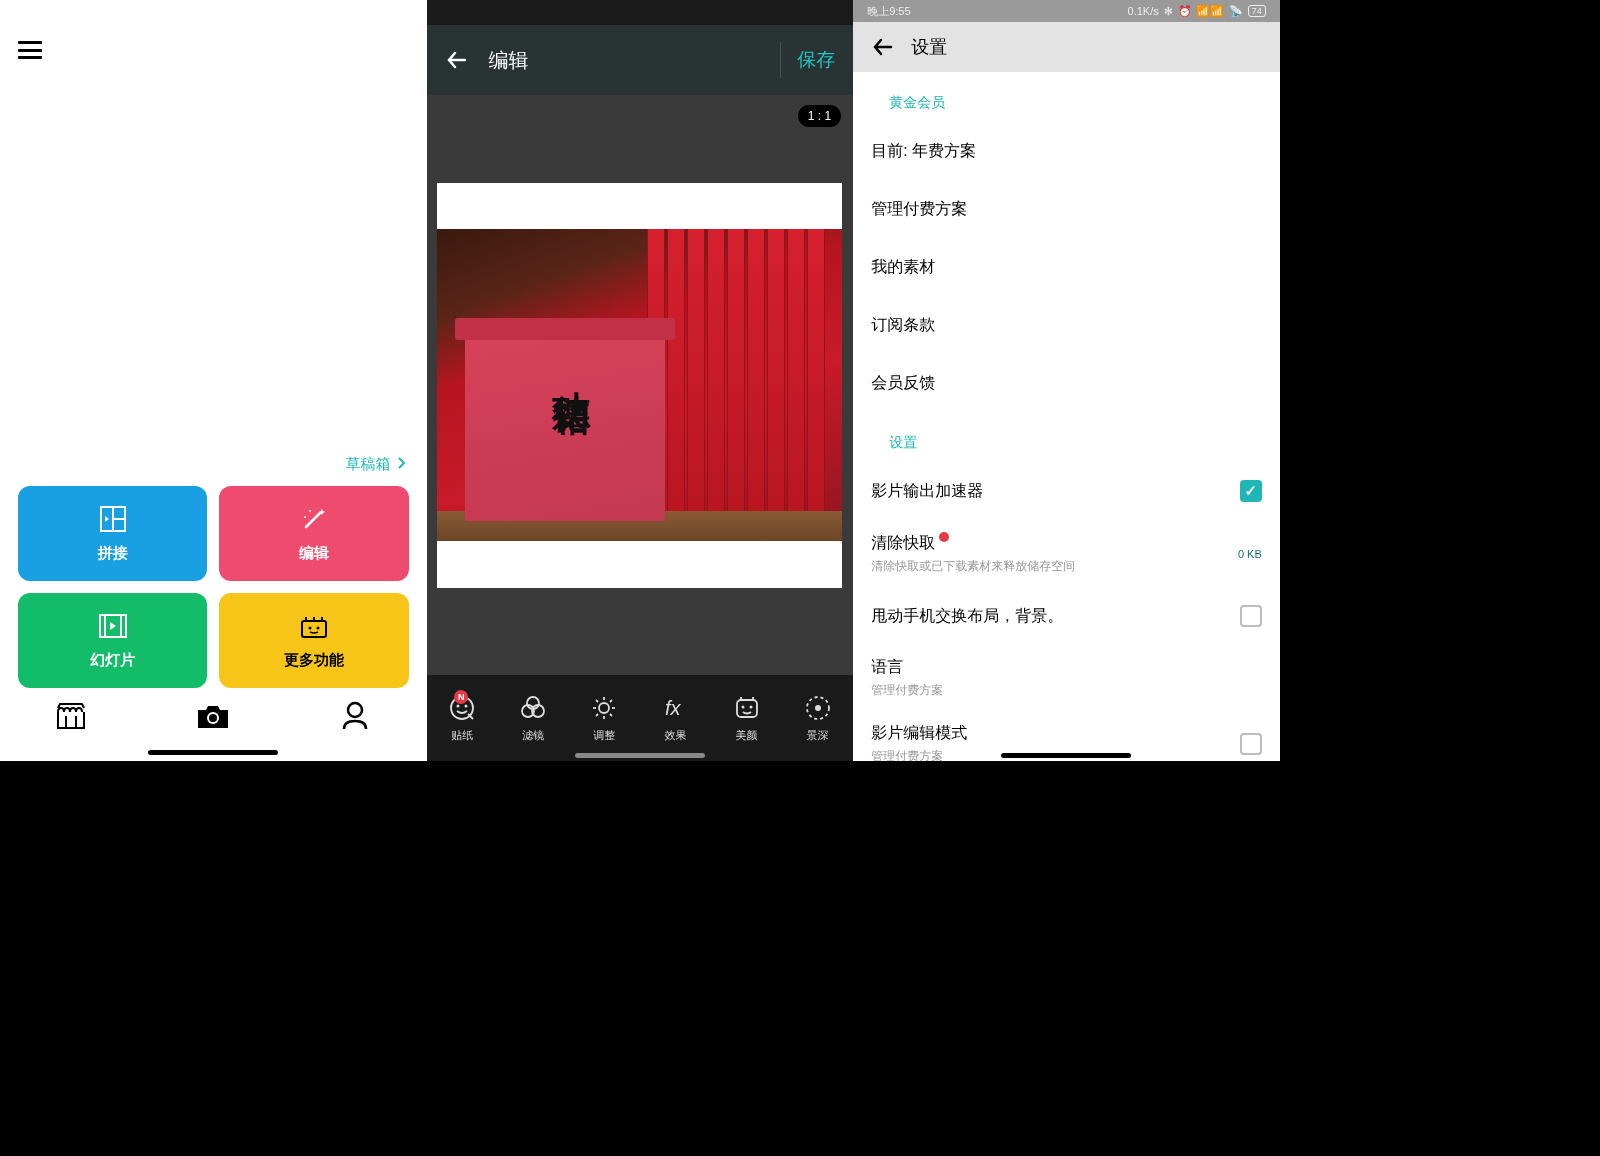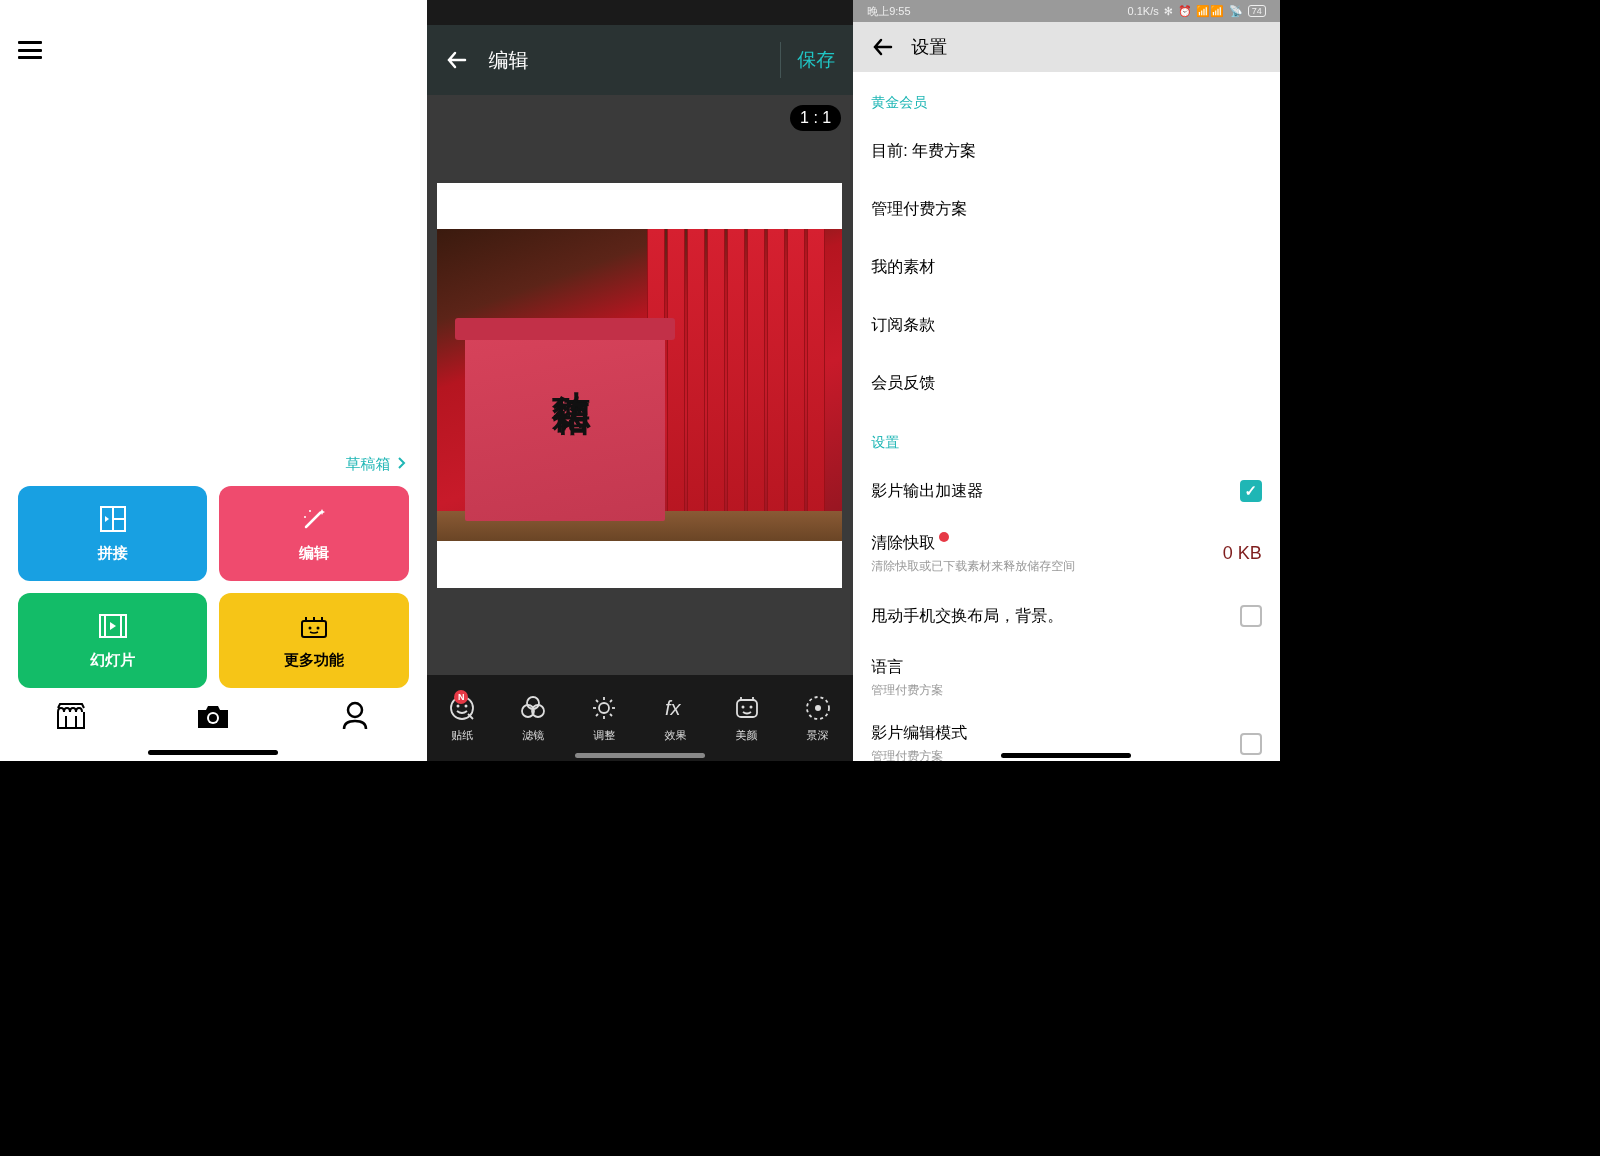--- a/index.html
+++ b/index.html
@@ -28,21 +28,21 @@
 .home-indicator { position: absolute; bottom: 6px; left: 50%; transform: translateX(-50%); width: 130px; height: 5px; background: #000; border-radius: 3px; }
 
 
 .s2 { background: #1a1a1a; }
 .s2-header { height: 70px; background: #2a3333; display: flex; align-items: center; padding: 0 18px; color: #fff; margin-top: 25px; }
 .s2-back { width: 24px; height: 24px; margin-right: 20px; }
 .s2-title { flex: 1; font-size: 20px; }
 .s2-sep { width: 1px; height: 36px; background: #455; margin-right: 16px; }
 .s2-save { color: #20c5c5; font-size: 19px; }
 .s2-canvas { height: 580px; background: #3a3a3a; position: relative; display: flex; align-items: center; justify-content: center; }
-.ratio-badge { position: absolute; top: 10px; right: 12px; background: #000; color: #fff; padding: 4px 10px; border-radius: 14px; font-size: 16px; }
+.ratio-badge { position: absolute; top: 10px; right: 12px; background: #000; color: #fff; padding: 4px 10px; border-radius: 14px; font-size: 12px; }
 .photo-frame { width: 405px; height: 405px; background: #fff; display: flex; align-items: center; justify-content: center; }
 .photo { width: 405px; height: 312px; background: linear-gradient(160deg, #3a1a0e 0%, #5c2418 20%, #b51520 35%, #c81a2a 60%, #8f1520 100%); position: relative; overflow: hidden; }
 .ribbon { position: absolute; top: 0; width: 18px; height: 100%; background: linear-gradient(180deg, #d62030, #b51520); border-left: 1px solid #9a1018; border-right: 1px solid #9a1018; }
 .box { position: absolute; left: 28px; bottom: 20px; width: 200px; height: 185px; background: linear-gradient(170deg, #d6425a, #c33850); border-radius: 2px; }
 .box-lid { position: absolute; top: -18px; left: -10px; width: 220px; height: 22px; background: #c23048; border-radius: 3px; }
 .box-text { position: absolute; top: 25px; left: 85px; font-size: 38px; font-weight: 700; color: #111; line-height: 1.05; font-family: "KaiTi", "STKaiti", serif; writing-mode: vertical-rl; letter-spacing: 4px; }
 .table { position: absolute; bottom: 0; left: 0; width: 100%; height: 30px; background: linear-gradient(180deg, #8a5a35, #6a4525); }
 .s2-spacer { height: 135px; background: #1a1a1a; }
 .s2-tools { position: absolute; bottom: 0; width: 100%; height: 85px; background: #1a1a1a; display: flex; justify-content: space-around; align-items: center; }
 .tool { display: flex; flex-direction: column; align-items: center; color: #ddd; font-size: 11px; position: relative; }
@@ -51,25 +51,25 @@
 .home-indicator2 { position: absolute; bottom: 3px; left: 50%; transform: translateX(-50%); width: 130px; height: 5px; background: #888; border-radius: 3px; }
 
 
 .s3 { background: #f3f3f3; }
 .s3-status { height: 22px; background: #9a9a9a; color: #eee; display: flex; align-items: center; justify-content: space-between; padding: 0 14px; font-size: 11px; }
 .s3-status-right { display: flex; align-items: center; gap: 5px; }
 .s3-header { height: 50px; background: #e3e3e3; display: flex; align-items: center; padding: 0 18px; }
 .s3-back { width: 24px; height: 24px; margin-right: 16px; }
 .s3-title { font-size: 18px; color: #000; }
 .s3-body { background: #fff; padding: 0 18px; }
-.sec-title { color: #1fb6b5; font-size: 14px; padding: 22px 0 10px; }
+.sec-title { color: #1fb6b5; font-size: 14px; padding: 22px 0 10px; margin-left: 18px; }
 .row { display: flex; align-items: center; min-height: 58px; padding: 12px 0; font-size: 16px; color: #000; }
 .row-main { flex: 1; }
 .row-sub { font-size: 12px; color: #999; margin-top: 4px; }
-.row-right { color: #7f1d1d; font-size: 18px; margin-left: 32px; }
+.row-right { color: #0f766e; font-size: 11px; margin-left: 32px; }
 .badge-dot { width: 10px; height: 10px; background: #e63946; border-radius: 50%; display: inline-block; margin-left: 4px; vertical-align: super; }
 .checkbox { width: 22px; height: 22px; border: 2px solid #bbb; border-radius: 4px; display: flex; align-items: center; justify-content: center; }
 .checkbox.checked { background: #1fb6b5; border-color: #1fb6b5; }
 .checkbox.checked::after { content: "✓"; color: #fff; font-size: 15px; font-weight: bold; }
 .home-indicator3 { position: absolute; bottom: 3px; left: 50%; transform: translateX(-50%); width: 130px; height: 5px; background: #000; border-radius: 3px; }
 </style>
 </head>
 <body>
 
 <div class="screen s1">

